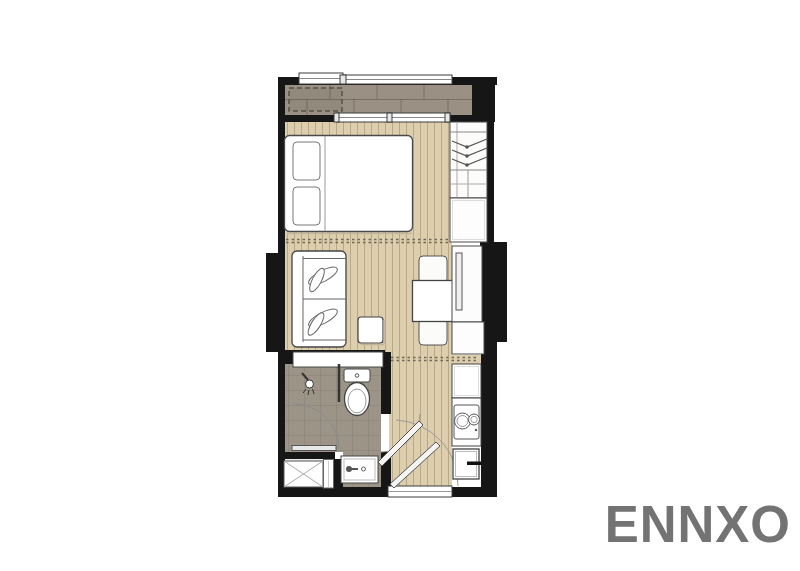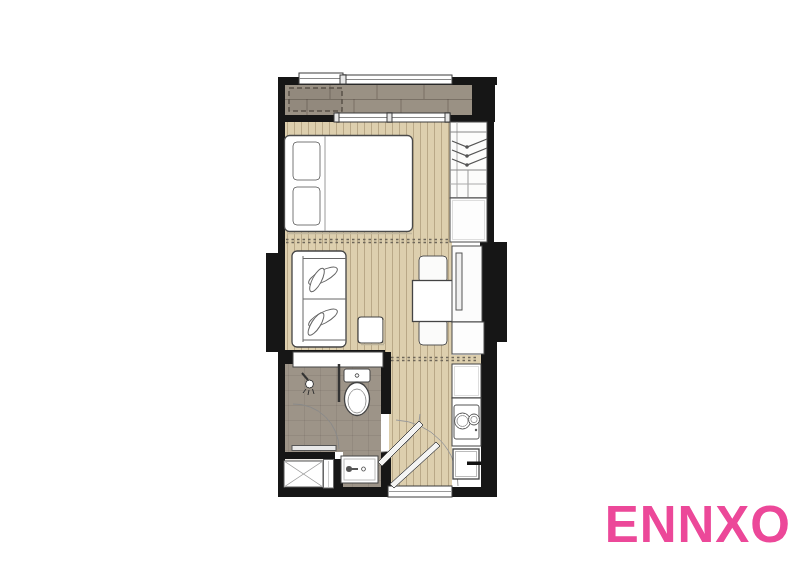--- a/index.html
+++ b/index.html
@@ -1,21 +1,21 @@
 <!DOCTYPE html>
 <html><head>
 <meta charset="utf-8">
 <style>
   html,body{margin:0;padding:0;}
   body{width:800px;height:571px;background:#ffffff;font-family:"Liberation Sans",sans-serif;overflow:hidden;}
   .page{position:relative;width:800px;height:571px;background:#ffffff;}
   .watermark{
     position:absolute;top:499px;right:9px;
     font-size:51px;font-weight:bold;letter-spacing:1px;
-    color:#ec4899;line-height:1;user-select:none;
+    color:#737373;line-height:1;user-select:none;
   }
   svg{position:absolute;top:0;left:0;}
 </style>
 </head>
 <body>
 
 <div class="page">
 
 <svg width="800" height="571" viewBox="0 0 800 571">
   <defs>

